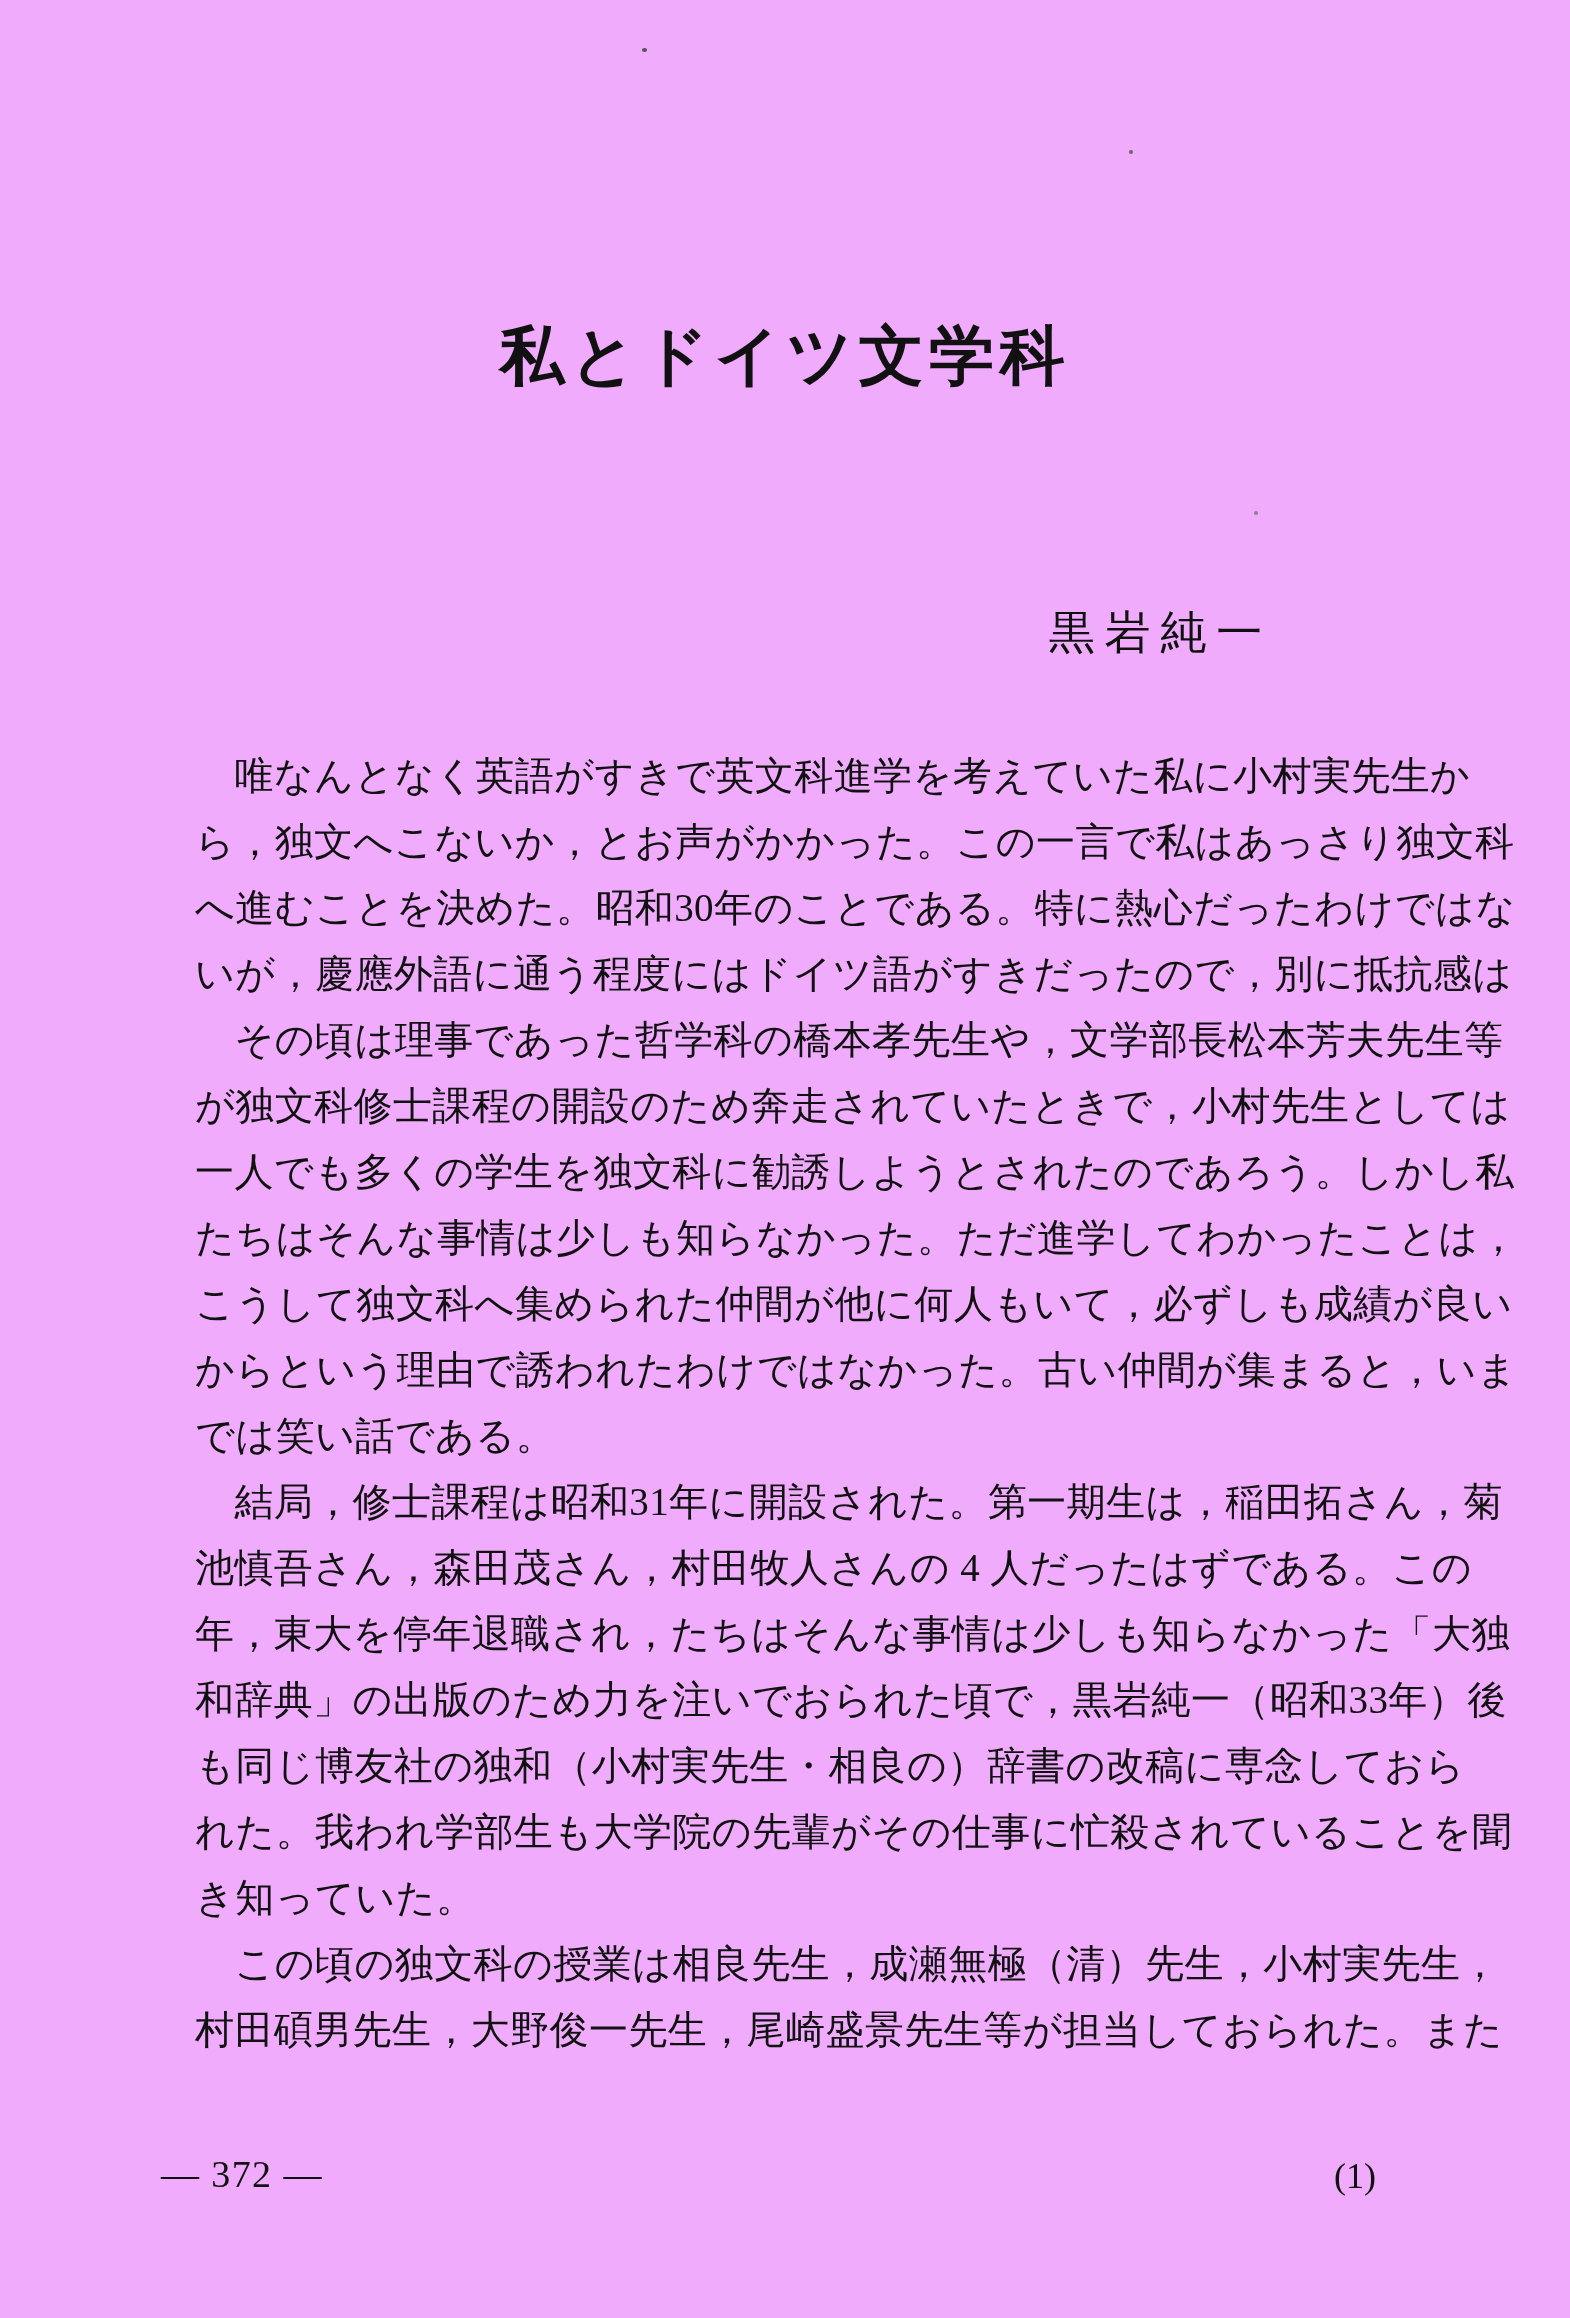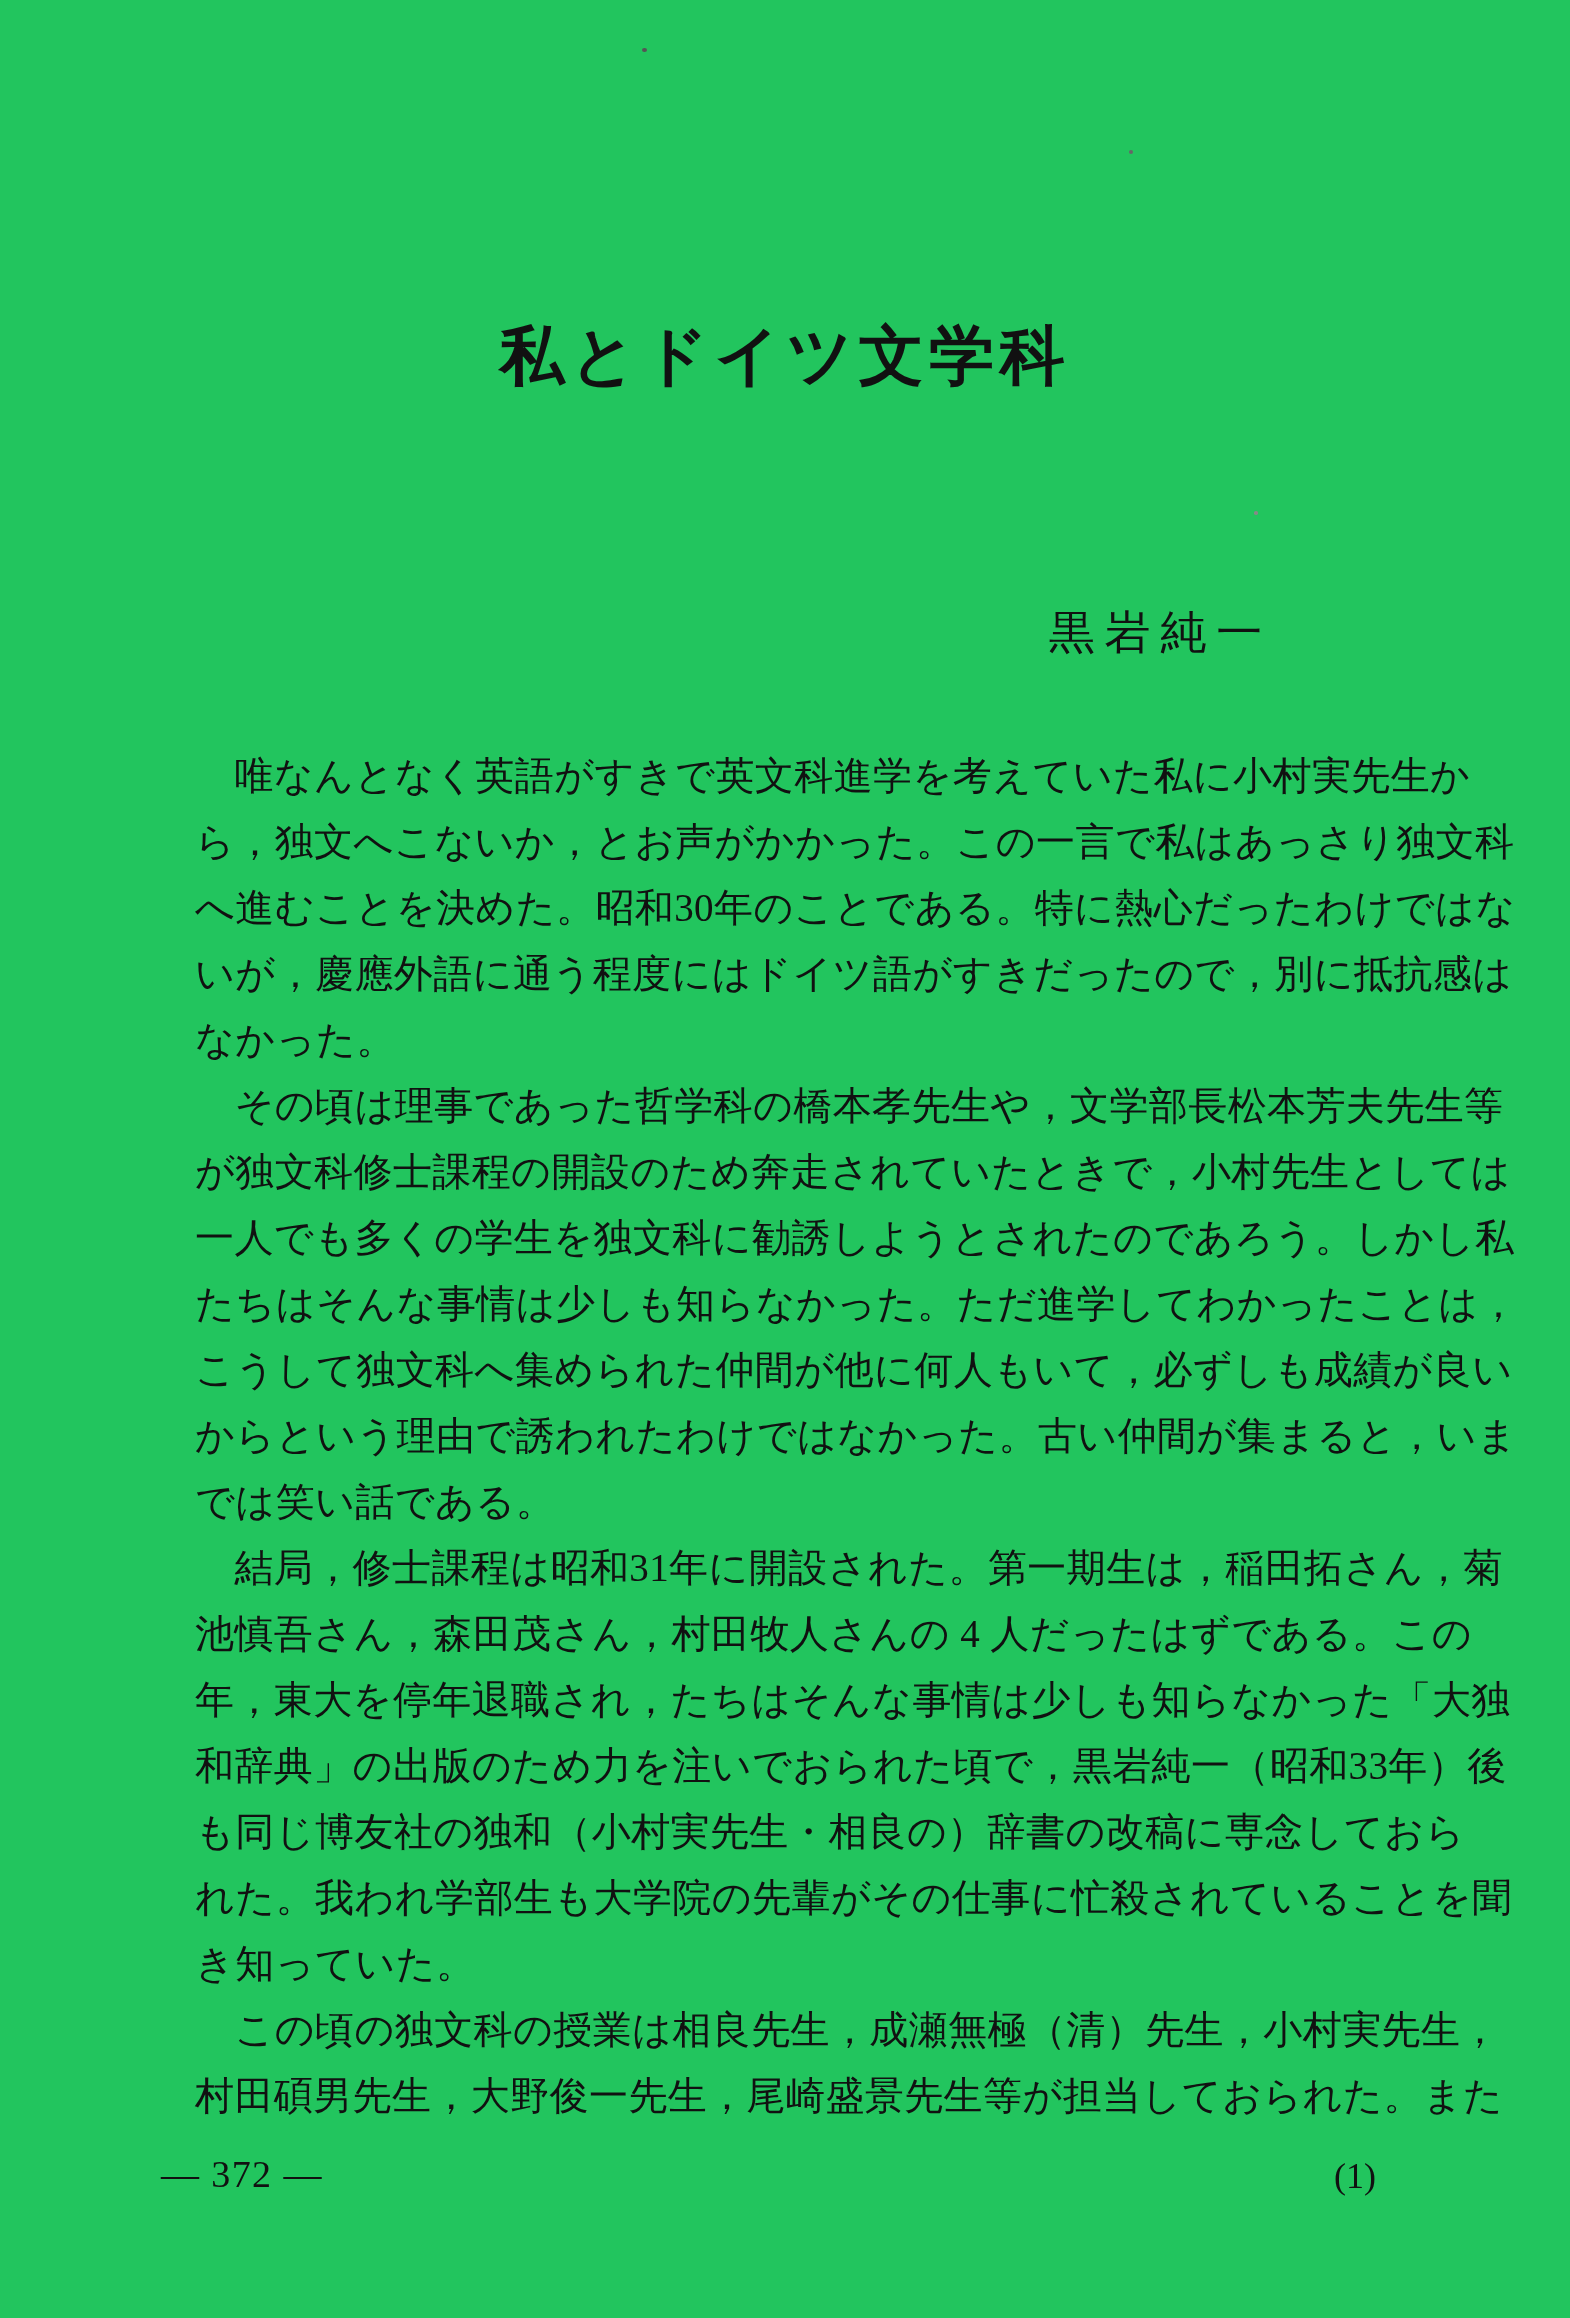--- a/index.html
+++ b/index.html
@@ -5,21 +5,21 @@
   html, body {
     margin: 0;
     padding: 0;
     background: #e8e8e8;
   }
   .page {
     position: relative;
     width: 1571px;
     height: 2319px;
     margin: 0 auto;
-    background: #22c55e;
+    background: #f0abfc;
     color: #111111;
     font-family: "Liberation Serif", "DejaVu Serif", serif;
     overflow: hidden;
   }
   .doc-title {
     position: absolute;
     left: 161px;
     top: 317px;
     width: 1248px;
     margin: 0;
@@ -87,21 +87,20 @@
 
   <h1 class="doc-title">私とドイツ文学科</h1>
 
   <div class="doc-author">黒岩純一</div>
 
   <div class="doc-body">
       <div class="line">　唯なんとなく英語がすきで英文科進学を考えていた私に小村実先生か</div>
       <div class="line">ら，独文へこないか，とお声がかかった。この一言で私はあっさり独文科</div>
       <div class="line">へ進むことを決めた。昭和30年のことである。特に熱心だったわけではな</div>
       <div class="line">いが，慶應外語に通う程度にはドイツ語がすきだったので，別に抵抗感は</div>
-      <div class="line">なかった。</div>
       <div class="line">　その頃は理事であった哲学科の橋本孝先生や，文学部長松本芳夫先生等</div>
       <div class="line">が独文科修士課程の開設のため奔走されていたときで，小村先生としては</div>
       <div class="line">一人でも多くの学生を独文科に勧誘しようとされたのであろう。しかし私</div>
       <div class="line">たちはそんな事情は少しも知らなかった。ただ進学してわかったことは，</div>
       <div class="line">こうして独文科へ集められた仲間が他に何人もいて，必ずしも成績が良い</div>
       <div class="line">からという理由で誘われたわけではなかった。古い仲間が集まると，いま</div>
       <div class="line">では笑い話である。</div>
       <div class="line">　結局，修士課程は昭和31年に開設された。第一期生は，稲田拓さん，菊</div>
       <div class="line">池慎吾さん，森田茂さん，村田牧人さんの 4 人だったはずである。この</div>
       <div class="line">年，東大を停年退職され，たちはそんな事情は少しも知らなかった「大独</div>

